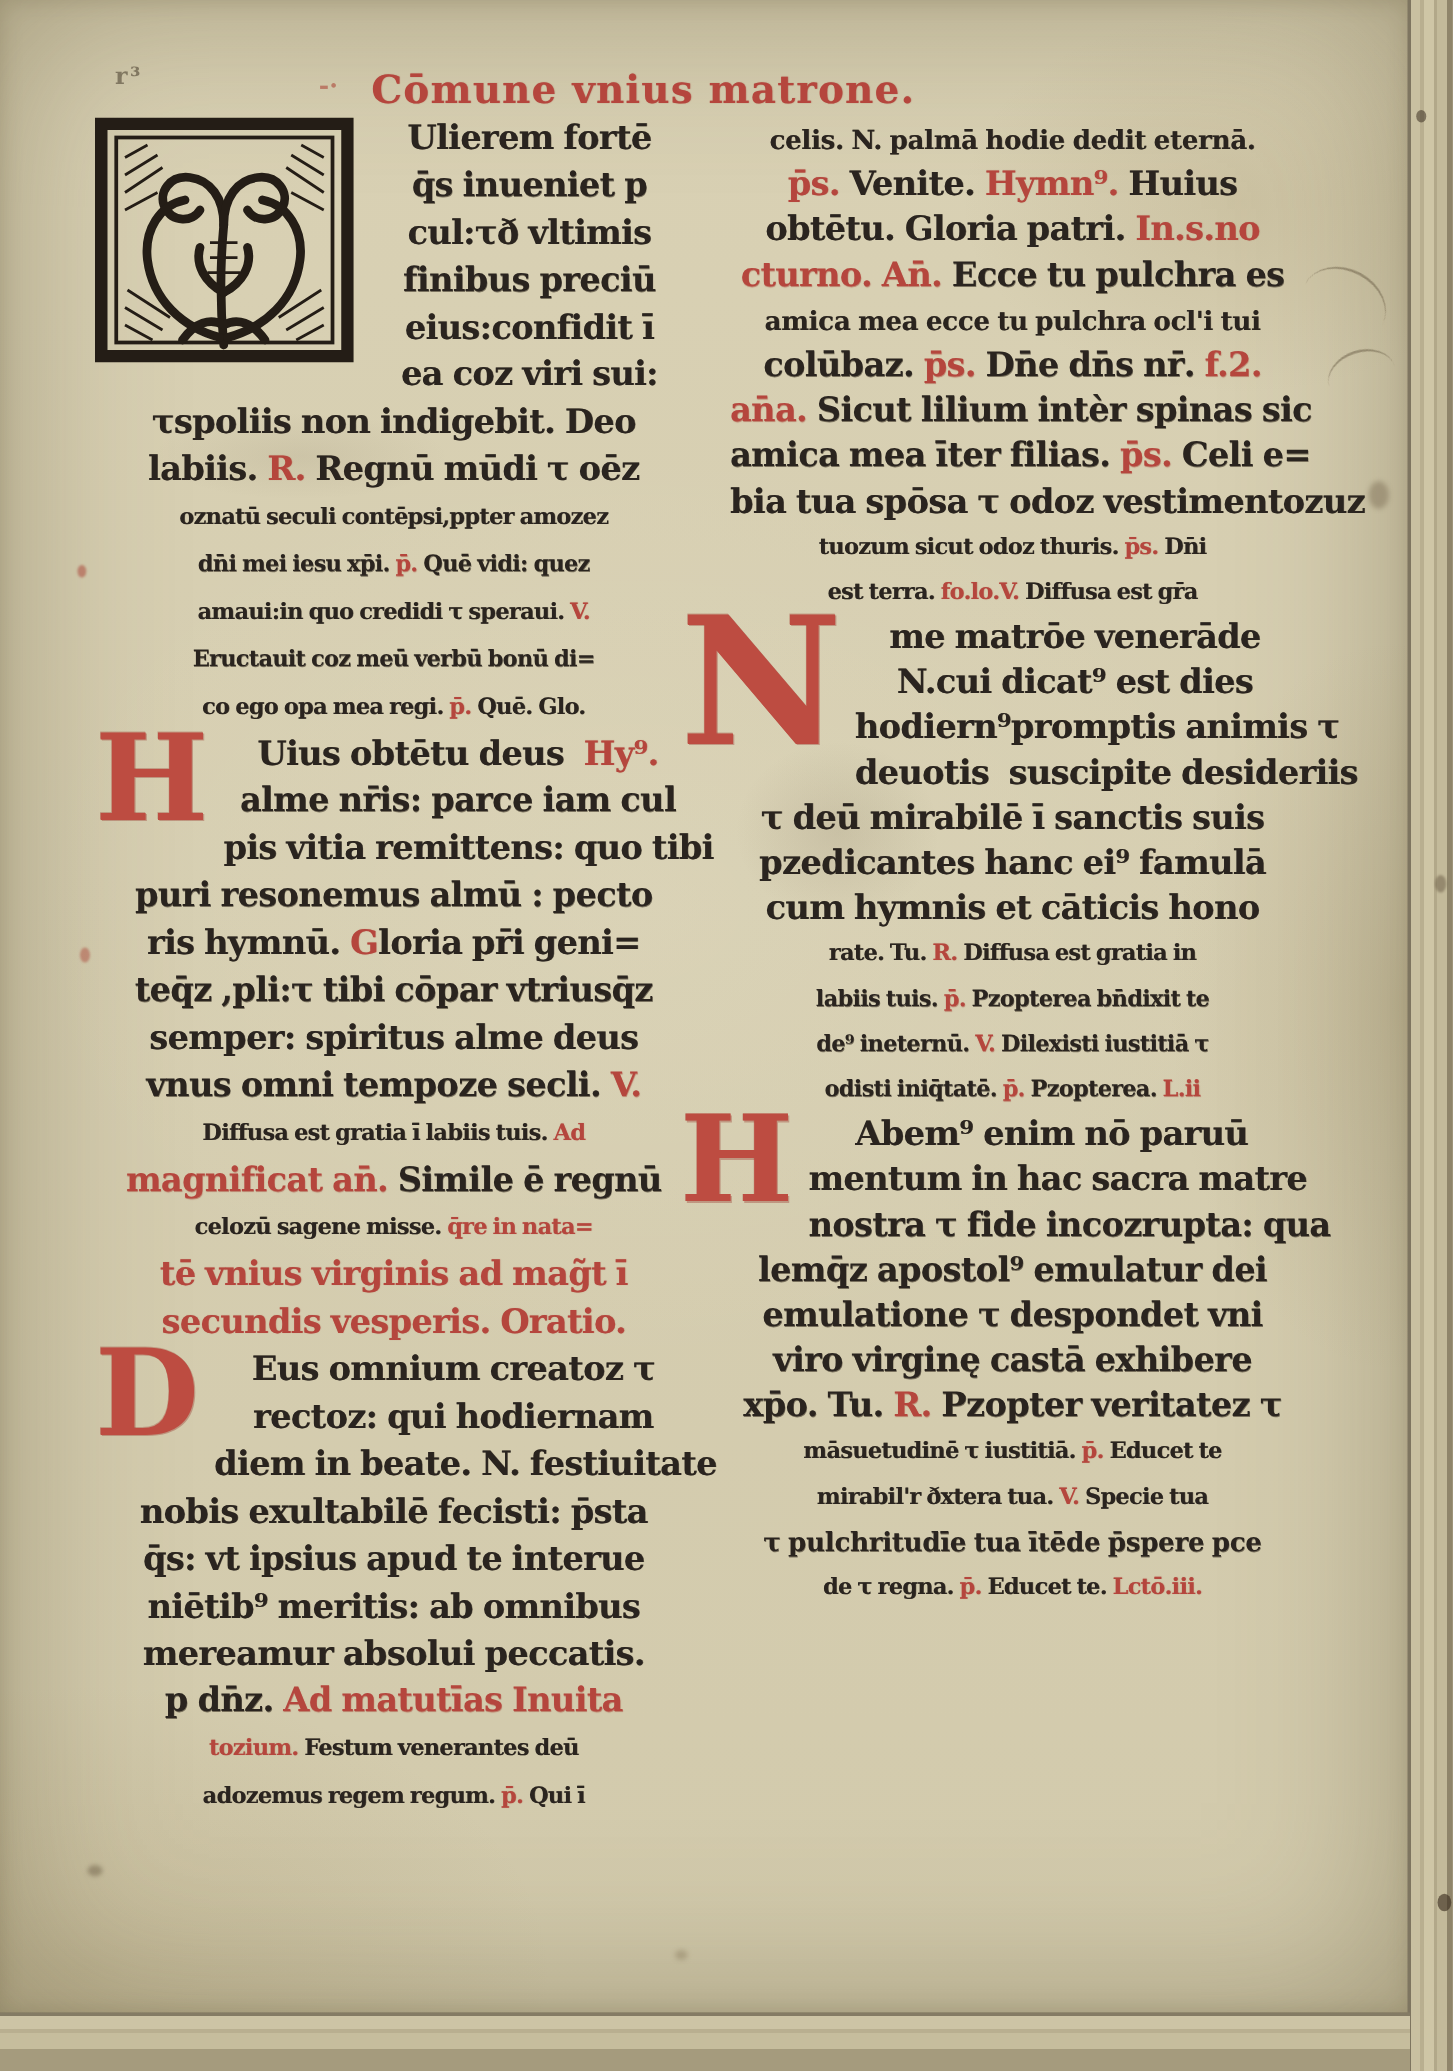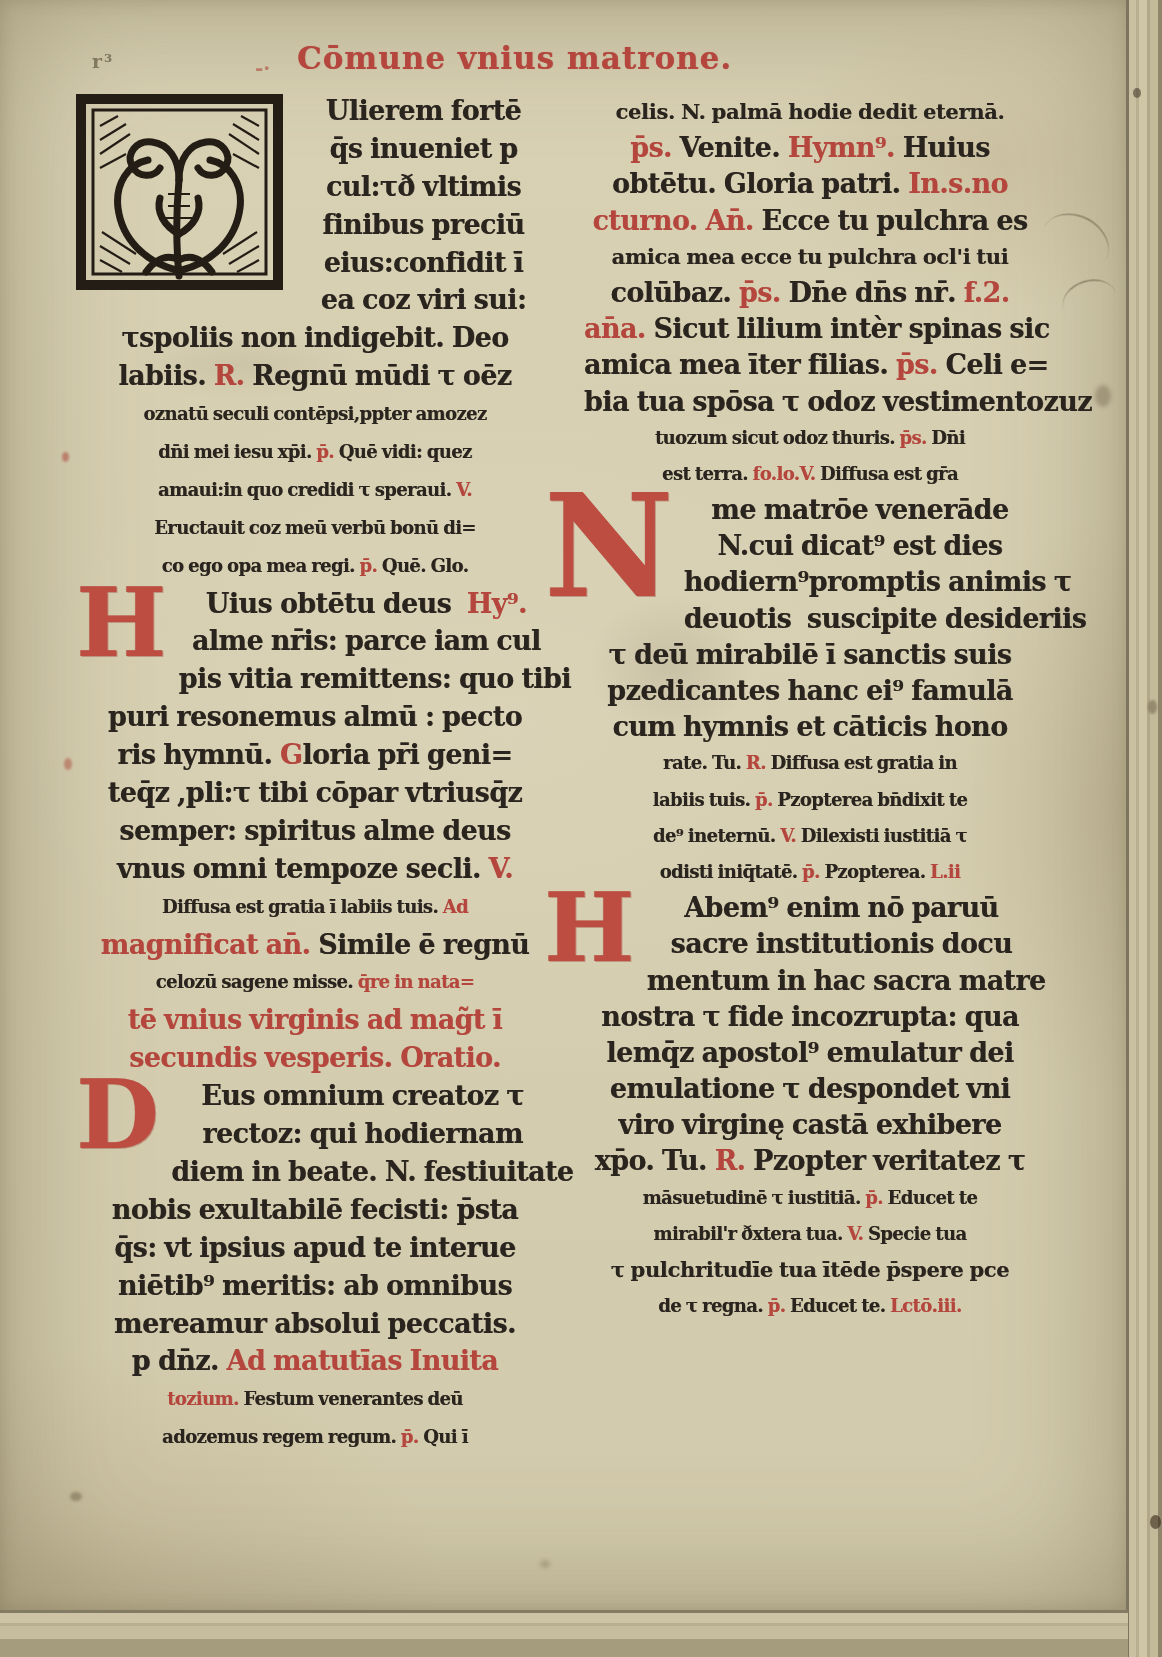--- a/index.html
+++ b/index.html
@@ -27,21 +27,21 @@
       #b2a889 21px 24px,#c3ba9a 24px 32px,#8f856a 32px 36px);
   }
   .edge-bottom{
     position:absolute;left:0;top:1610px;width:1128px;height:47px;
     background:linear-gradient(#847b64 0 3px,#cdc4a5 3px 13px,#b9af90 13px 16px,
       #c6bd9d 16px 29px,#a59b7d 29px 47px);
   }
 
   
   .header{
-    position:absolute;left:297px;top:40px;
+    position:absolute;left:297px;top:54px;
     font-size:31px;font-weight:bold;color:#b5463d;letter-spacing:1px;white-space:pre;
     text-shadow:0.4px 0.4px 0.8px rgba(160,50,40,.55);
   }
   .header-mark{position:absolute;left:255px;top:56px;color:rgba(170,60,48,.55);font-size:20px;font-weight:bold;}
   .margin-mark{position:absolute;left:92px;top:50px;color:rgba(70,58,42,.55);font-size:19px;font-weight:bold;letter-spacing:2px;filter:blur(.4px);}
 
   
   .col{position:absolute;width:478px;text-align:center;}
   #colL{left:76px;top:92px;}
   #colR{left:544px;top:94px;width:492px;}
@@ -171,21 +171,20 @@
         <div class="ln l"><span class="k">deuotis  suscipite desideriis</span></div>
         <div class="ln l"><span class="k">τ deū mirabilē ī sanctis suis</span></div>
         <div class="ln l"><span class="k">pzedicantes hanc ei⁹ famulā</span></div>
         <div class="ln l"><span class="k">cum hymnis et cāticis hono</span></div>
         <div class="ln m"><span class="k">rate. Tu. </span><span class="r">R. </span><span class="k">Diffusa est gratia in</span></div>
         <div class="ln m"><span class="k">labiis tuis. </span><span class="r">p̄. </span><span class="k">Pzopterea bn̄dixit te</span></div>
         <div class="ln m"><span class="k">de⁹ ineternū. </span><span class="r">V. </span><span class="k">Dilexisti iustitiā τ</span></div>
         <div class="ln m"><span class="k">odisti iniq̄tatē. </span><span class="r">p̄. </span><span class="k">Pzopterea. </span><span class="r">L.ii</span></div>
         <div class="cap h2">H</div>
         <div class="ln l"><span class="k">Abem⁹ enim nō paruū</span></div>
-        <div class="ln l"><span class="k">sacre institutionis docu</span></div>
         <div class="ln l"><span class="k">mentum in hac sacra matre</span></div>
         <div class="ln l"><span class="k">nostra τ fide incozrupta: qua</span></div>
         <div class="ln l"><span class="k">lemq̄z apostol⁹ emulatur dei</span></div>
         <div class="ln l"><span class="k">emulatione τ despondet vni</span></div>
         <div class="ln l"><span class="k">viro virginę castā exhibere</span></div>
         <div class="ln l"><span class="k">xp̄o. Tu. </span><span class="r">R. </span><span class="k">Pzopter veritatez τ</span></div>
         <div class="ln m"><span class="k">māsuetudinē τ iustitiā. </span><span class="r">p̄. </span><span class="k">Educet te</span></div>
         <div class="ln m"><span class="k">mirabil'r ðxtera tua. </span><span class="r">V. </span><span class="k">Specie tua</span></div>
         <div class="ln s"><span class="k">τ pulchritudīe tua ītēde p̄spere pce</span></div>
         <div class="ln m"><span class="k">de τ regna. </span><span class="r">p̄. </span><span class="k">Educet te. </span><span class="r">Lctō.iii.</span></div>

